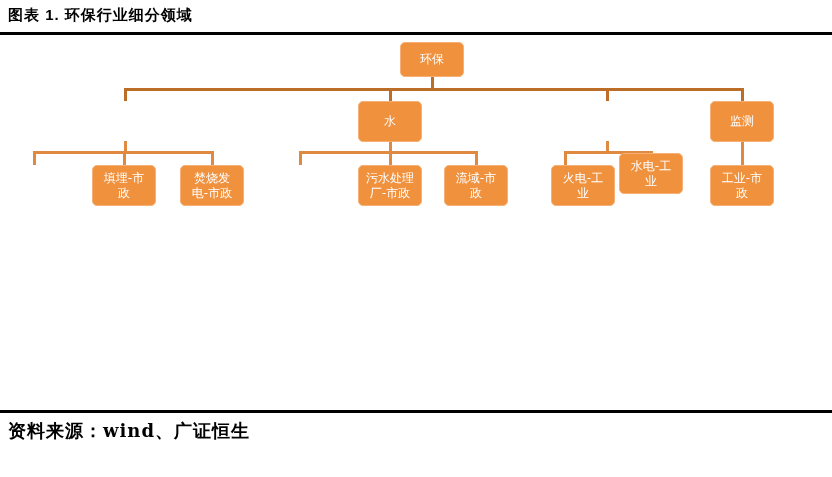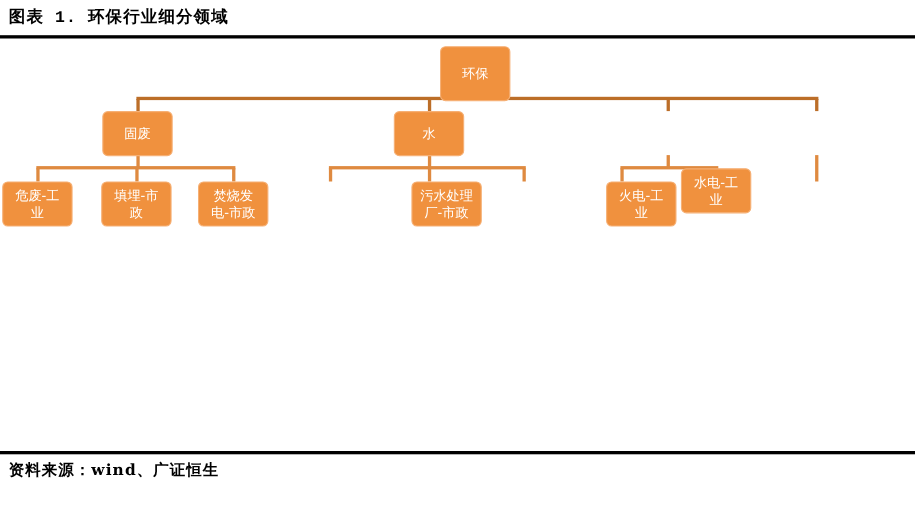--- a/index.html
+++ b/index.html
@@ -2,42 +2,42 @@
 <html style="--box-fill: #F0913E; --box-border: #F6B075; --box-text: #FFFFFF; --connector-primary: #BC6E28; --connector-secondary: #DF8A40; --rule: #000000;"><head>
 <meta charset="utf-8">
 <style>
   html,body{margin:0;padding:0;background:#fff;}
   .page{
     position:relative;width:832px;height:477px;background:#fff;overflow:hidden;
     font-family:"DejaVu Sans",sans-serif;
   }
   .figure-title{
     position:absolute;left:8px;top:6px;
-    font-family:Liberation Mono, monospace;
+    font-family:Liberation Sans, sans-serif;
     font-weight:bold;font-size:15px;color:#000;letter-spacing:1px;white-space:nowrap;
   }
   .rule{position:absolute;left:0;width:832px;height:3px;background:var(--rule,#000);}
   .rule-top{top:32px;}
   .rule-bottom{top:410px;}
   .figure-source{
     position:absolute;left:8px;top:419px;
     font-family:"DejaVu Serif","Liberation Serif",serif;
-    font-weight:bold;font-size:14px;color:#000;letter-spacing:1px;white-space:nowrap;
+    font-weight:bold;font-size:18px;color:#000;letter-spacing:1px;white-space:nowrap;
   }
   .orgchart{position:absolute;left:0;top:0;width:832px;height:240px;}
   .node{
     position:absolute;box-sizing:border-box;width:64px;
     background:var(--box-fill,#F0913E);
     border:1px solid var(--box-border,#F6B075);
     border-radius:5px;color:var(--box-text,#FFFFFF);
     display:flex;align-items:center;justify-content:center;
     text-align:center;font-size:12px;line-height:15px;
     padding:2px 6px;word-break:break-all;
   }
-  .lv1{height:50px;}
+  .lv1{height:35px;}
   .lv2{height:41px;}
   .lv3{height:41px;}
   .c{position:absolute;}
   .c.p{background:var(--connector-primary,#BC6E28);}
   .c.s{background:var(--connector-secondary,#DF8A40);}
   .v{width:3px;}
   .h{height:3px;}
 </style>
 </head>
 <body>
@@ -70,30 +70,31 @@
 
     <div class="c s v" style="left:605.5px;top:141px;height:12px"></div>
     <div class="c s h" style="left:563.5px;top:151px;width:89px"></div>
     <div class="c s v" style="left:563.5px;top:153px;height:12px"></div>
     <div class="c s v" style="left:649.5px;top:153px;height:12px"></div>
 
     <div class="c s v" style="left:740.5px;top:141px;height:24px"></div>
 
     <div class="node lv1" style="left:400px;top:42px">环保</div>
 
-    <div class="node lv2" style="left:93px;top:101px">固废</div>
     <div class="node lv2" style="left:358px;top:101px">水</div>
+    <div class="node lv2" style="left:710px;top:101px">监测</div>
 
-    <div class="node lv3" style="left:2px;top:165px">危废-工业</div>
     <div class="node lv3" style="left:180px;top:165px">焚烧发电-市政</div>
     <div class="node lv3" style="left:92px;top:165px">填埋-市政</div>
 
-    <div class="node lv3" style="left:374px;top:165px">污水处理厂-市政</div>
+    <div class="node lv3" style="left:358px;top:165px">污水处理厂-市政</div>
+    <div class="node lv3" style="left:444px;top:165px">流域-市政</div>
 
     <div class="node lv3" style="left:551px;top:165px">火电-工业</div>
     <div class="node lv3" style="left:619px;top:153px">水电-工业</div>
 
+    <div class="node lv3" style="left:710px;top:165px">工业-市政</div>
   </div>
 
   <div class="rule rule-bottom"></div>
   <div class="figure-source">资料来源：wind、广证恒生</div>
 
 </div>
 
 </body></html>

